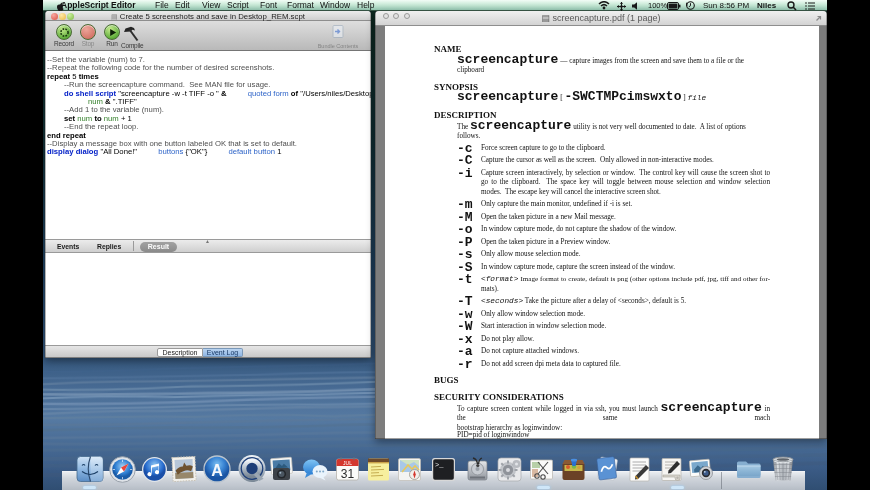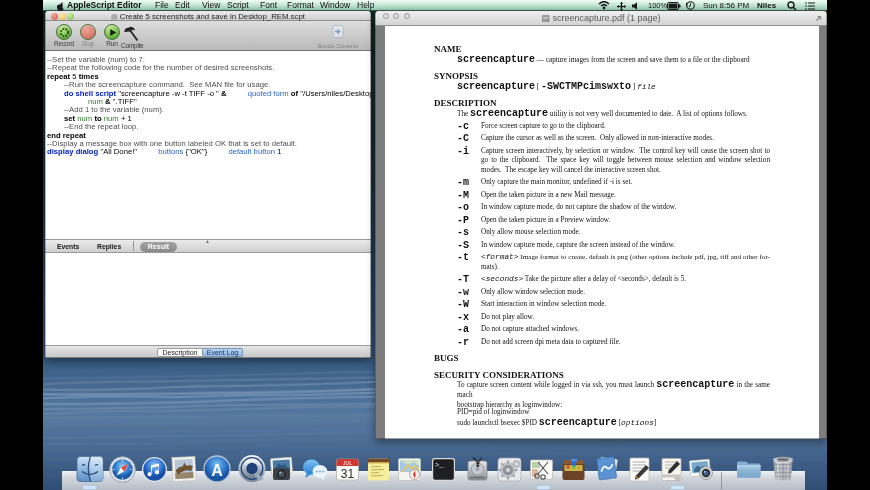--- a/index.html
+++ b/index.html
@@ -47,21 +47,21 @@
 .tico svg { display:block; margin:0 auto; }
 .tlb { font-size:6.5px; color:#3a3a3a; margin-top:0px; letter-spacing:-0.2px; }
 
 
 #prev { left:332px; top:11px; width:452px; height:428px; background:#7d7d7d; }
 #prev-title { position:absolute; left:0; top:0; width:452px; height:15px;
   background:linear-gradient(#f0f0f0,#d3d3d3); border-radius:4px 4px 0 0;
   border-bottom:1px solid #8e8e8e; }
 #page { position:absolute; left:10px; top:15px; width:434px; height:413px; background:#fff; overflow:hidden; }
 .man { font-family:"Liberation Serif", serif; font-size:7.2px; color:#111; }
-.mono { font-family:"Liberation Mono", monospace; font-weight:bold; font-size:10px; }
+.mono { font-family:"Liberation Mono", monospace; font-weight:bold; font-size:13px; }
 .mitl { font-family:"Liberation Mono", monospace; font-style:italic; font-size:7.8px; }
 .jl { text-align:justify; text-align-last:justify; }
 .man { line-height:9.6px; }
 .sect { font-weight:bold; font-size:9px; margin-left:-23px; margin-top:7px; }
 .sect:first-child { margin-top:0; }
 .bodyl { }
 .opts { margin-top:2px; }
 .opt { position:relative; padding-left:24px; margin-bottom:2.9px; }
 .ol { position:absolute; left:0; top:0; }
 
@@ -111,21 +111,21 @@
     <path d="M0,452.8 q78,-0.2 155,0.3 q105,-0.4 210,1.3 q85,0.2 170,0.1 q61,-0.3 122,-1.0 q60,1.5 120,-1.0 q84,1.1 167,0.2" stroke="#4a6888" stroke-width="3.4" opacity="0.4"></path>
     <path d="M0,459.7 q86,0.3 172,0.9 q65,0.3 131,-0.8 q74,1.4 148,0.0 q88,1.3 176,1.2 q82,0.6 164,0.0" stroke="#446182" stroke-width="3.6" opacity="0.4"></path>
     <path d="M0,469.0 q95,-0.2 189,0.1 q84,2.2 168,0.6 q104,2.2 208,-0.7 q88,2.2 176,1.0 q67,-1.9 134,-0.2" stroke="#3e5a7a" stroke-width="3.8" opacity="0.4"></path>
   </g>
 </svg>
 
 <div id="menubar">
   <svg class="mi" style="left:13px; top:1px;" width="9" height="10" viewBox="0 0 9 10">
   <path d="M4.7,2.6 C5.2,1.9 6,1.4 6.8,1.4 C6.9,2.2 6.5,3 6,3.5 C5.5,4.1 4.8,4.5 4.1,4.4 C4,3.7 4.3,3.1 4.7,2.6 Z M6.9,9 C6.4,9.7 5.8,10 5.2,9.8 C4.7,9.6 4.3,9.6 3.8,9.8 C3.1,10.1 2.5,9.7 2,9 C0.8,7.3 0.6,5 1.7,4 C2.3,3.4 3.1,3.3 3.8,3.6 C4.3,3.8 4.6,3.8 5.1,3.6 C5.9,3.3 6.7,3.4 7.3,4.1 C6.7,4.5 6.3,5.2 6.4,6.1 C6.5,7 7,7.6 7.7,7.9 C7.5,8.3 7.2,8.7 6.9,9 Z" fill="#1a1a1a"></path>
       </svg>
-  <span class="mi" style="left:24px; font-weight:bold;text-align:right;">AppleScript Editor</span>
+  <span class="mi" style="left:18px; font-weight:bold;text-align:right;">AppleScript Editor</span>
   <span class="mi" style="left:112px;">File</span>
   <span class="mi" style="left:132px;">Edit</span>
   <span class="mi" style="left:159px;">View</span>
   <span class="mi" style="left:184px;">Script</span>
   <span class="mi" style="left:217px;">Font</span>
   <span class="mi" style="left:244px;">Format</span>
   <span class="mi" style="left:277px;">Window</span>
   <span class="mi" style="left:314px;">Help</span>
   <svg class="mi" style="left:555px; top:1px;" width="12" height="9" viewBox="0 0 12 9">
     <g fill="none" stroke="#1a1a1a">

